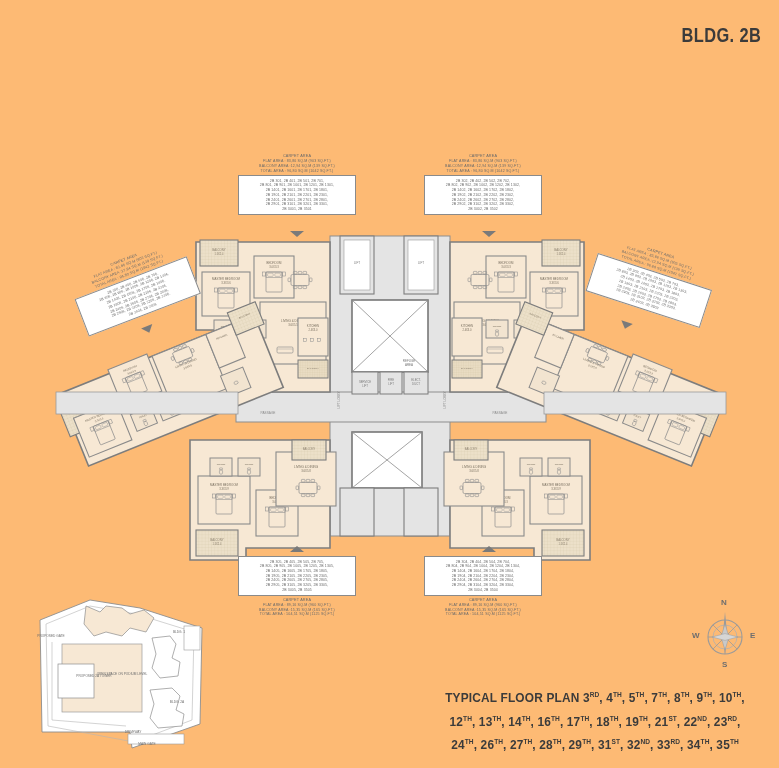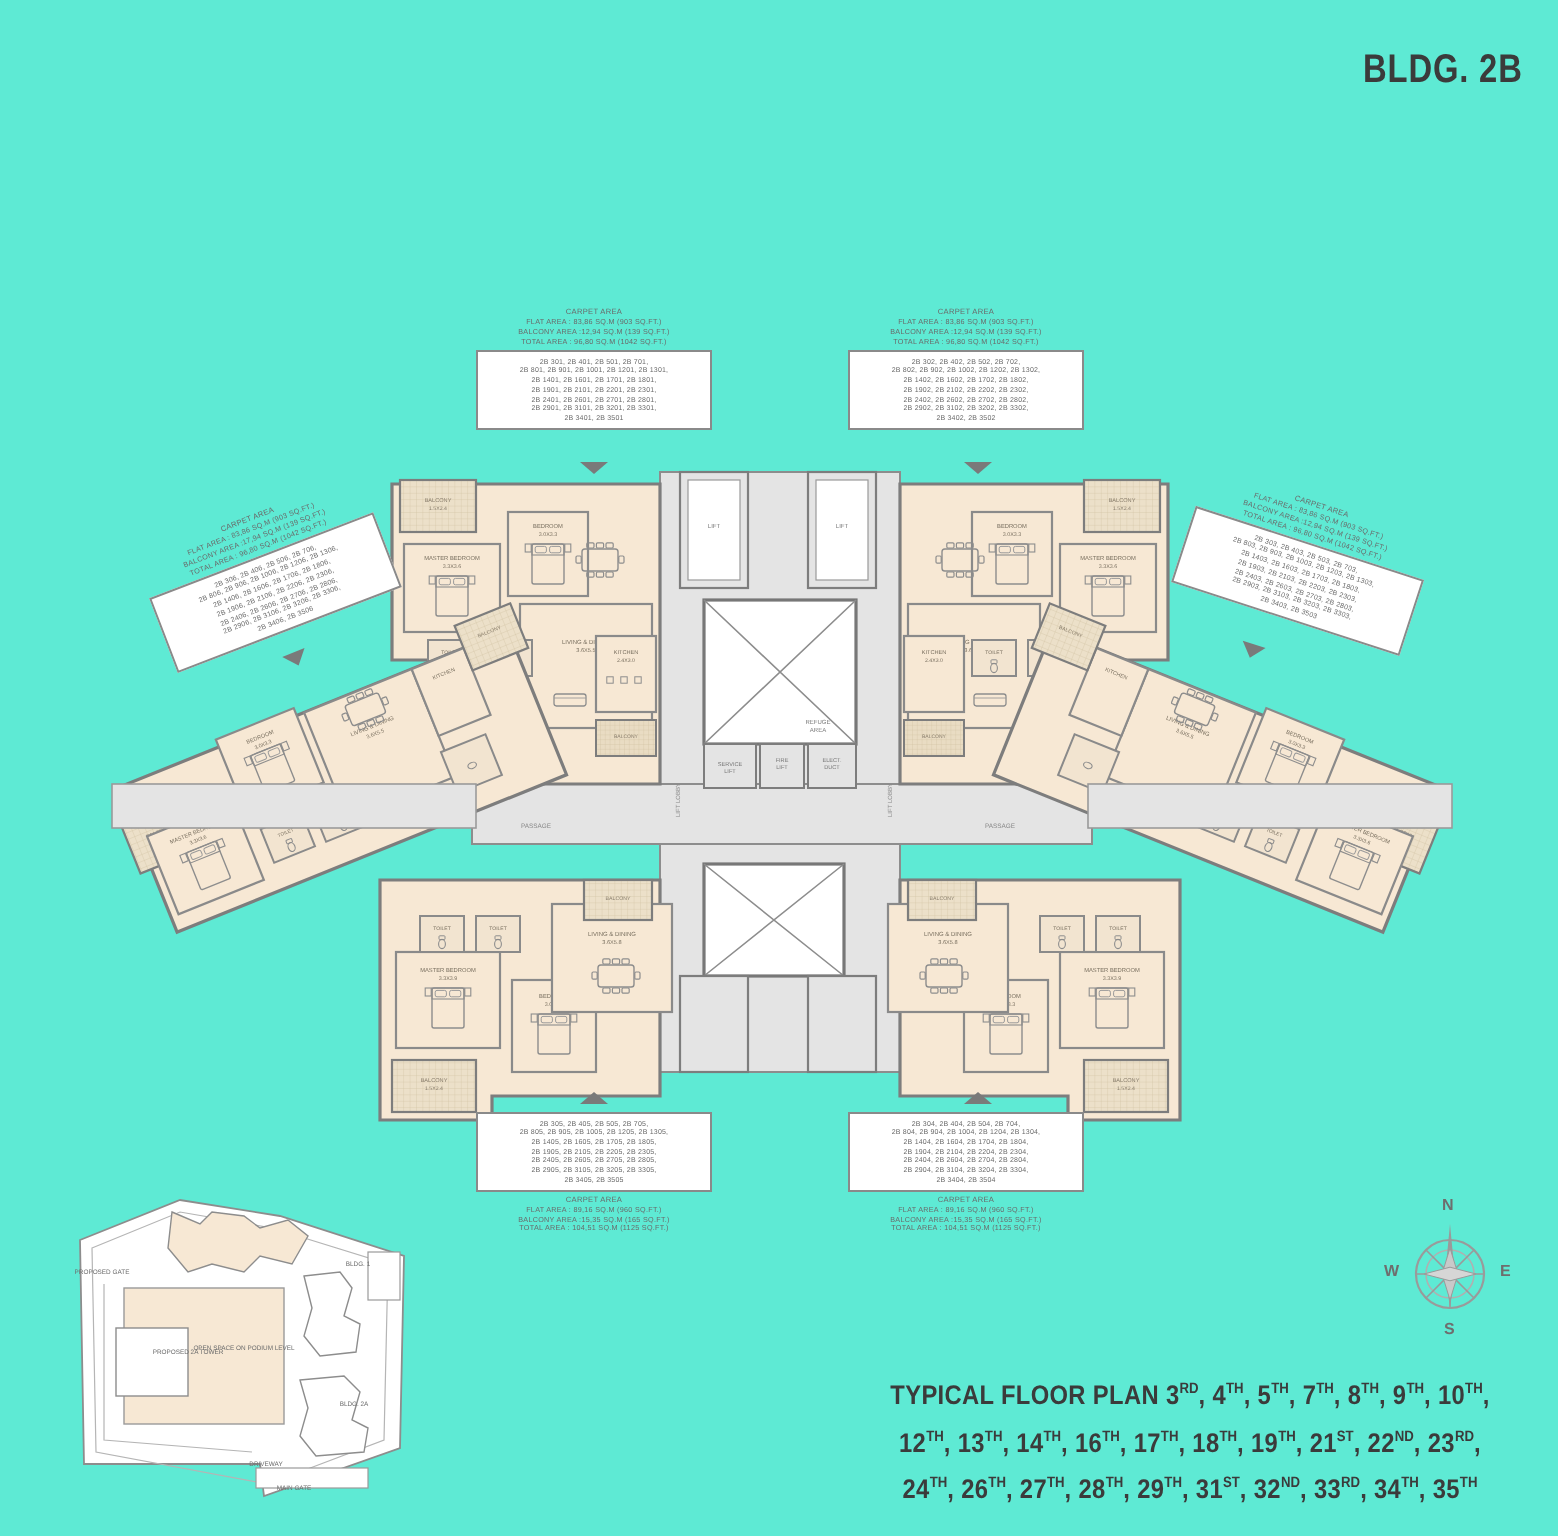--- a/index.html
+++ b/index.html
@@ -1,21 +1,21 @@
 <!DOCTYPE html>
 <html><head>
 <meta charset="utf-8">
 <title>BLDG. 2B — Typical Floor Plan</title>
 <style>
   html,body{margin:0;padding:0;background:#ffffff;}
   body{
     width:779px;height:768px;position:relative;overflow:hidden;
     font-family:"Liberation Sans", sans-serif;color:#3a3a3a;
   }
-  .sheet{position:absolute;inset:0;background:#5eead4;}
+  .sheet{position:absolute;inset:0;background:#fdba74;}
 
   
   #bldg-title{
     position:absolute;right:18px;top:24px;
     font-size:20px;font-weight:bold;letter-spacing:.5px;
     color:#3b3b3b;font-family:"Liberation Sans",sans-serif;
     transform:scaleX(.82);transform-origin:right center;
   }
 
   

